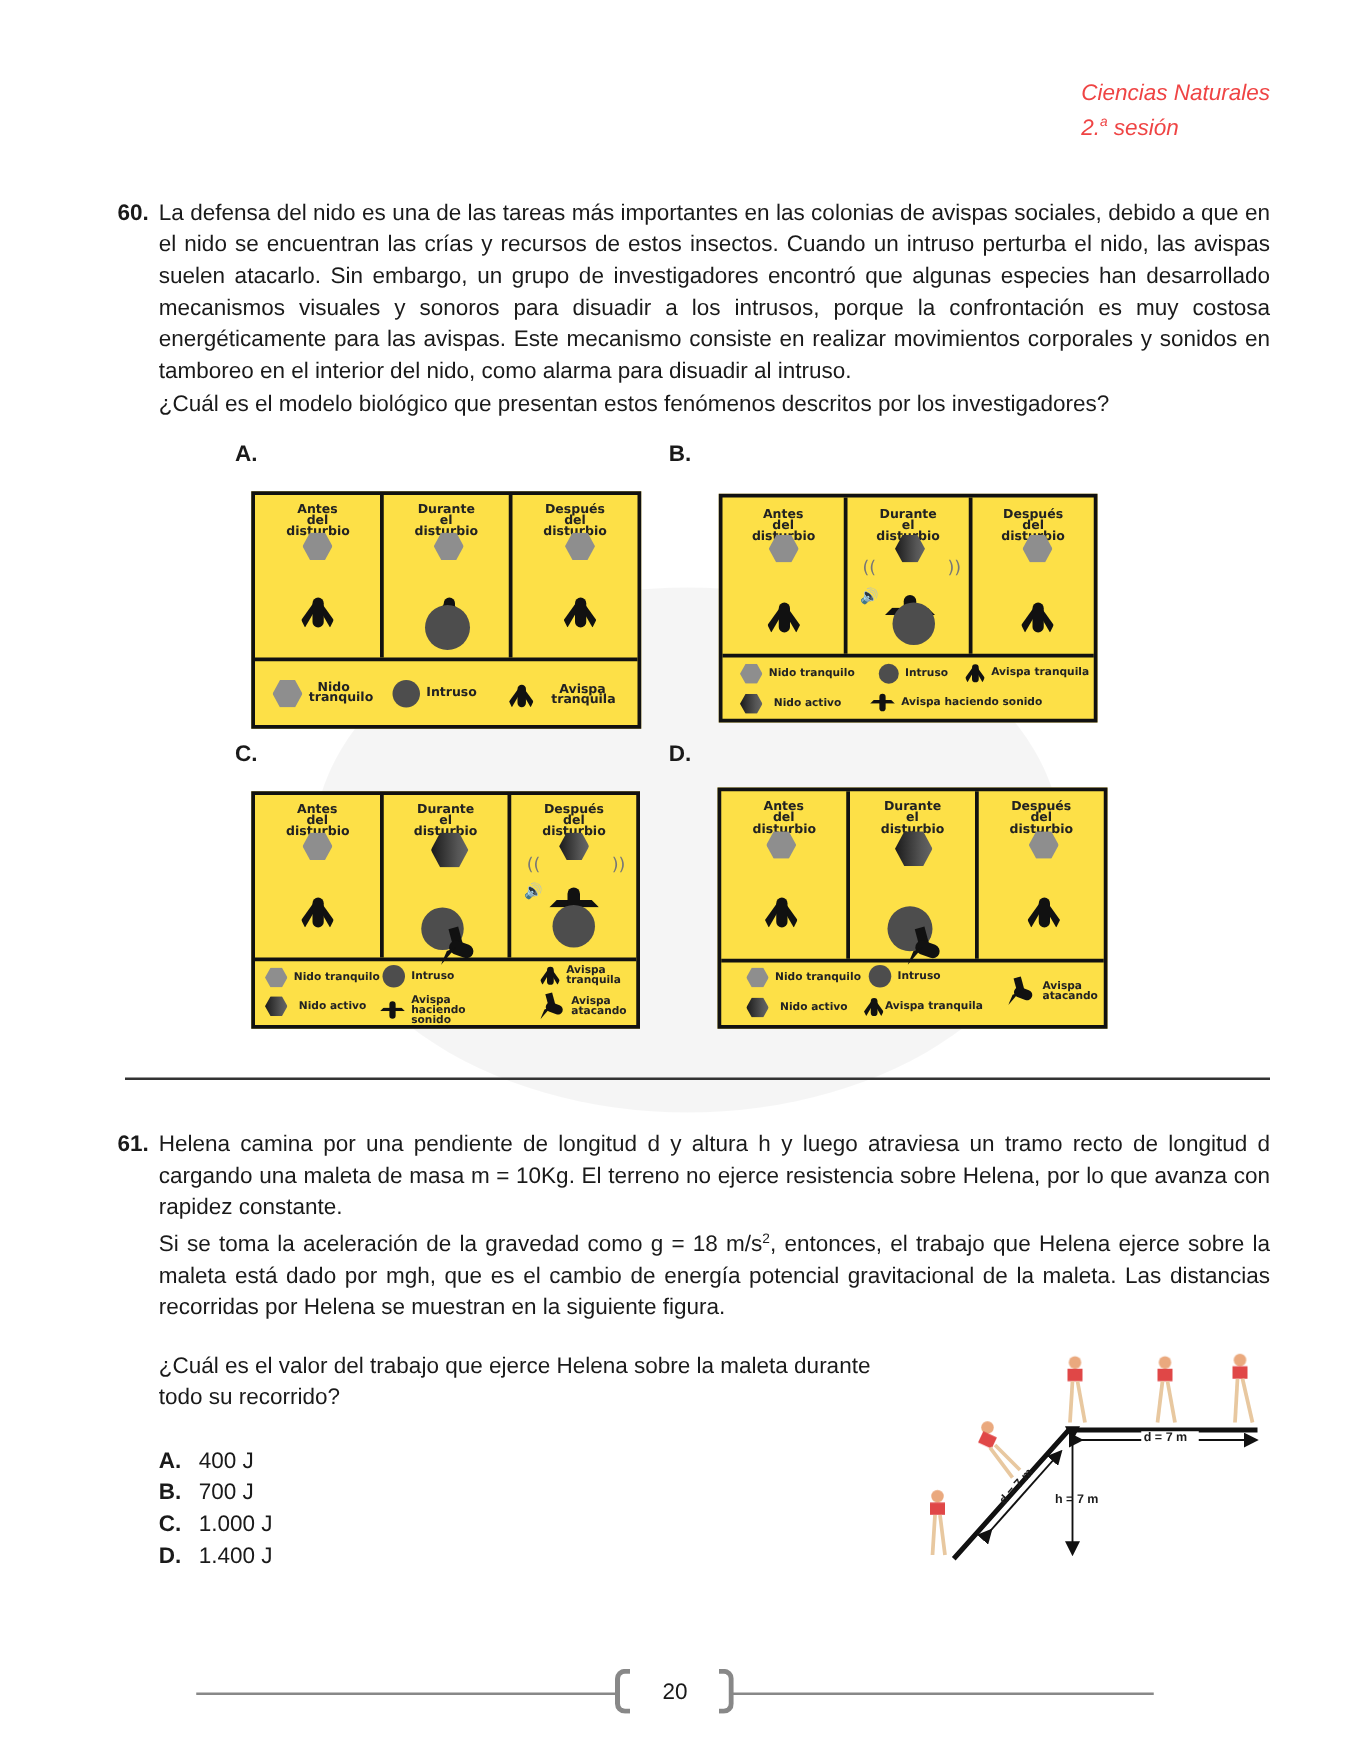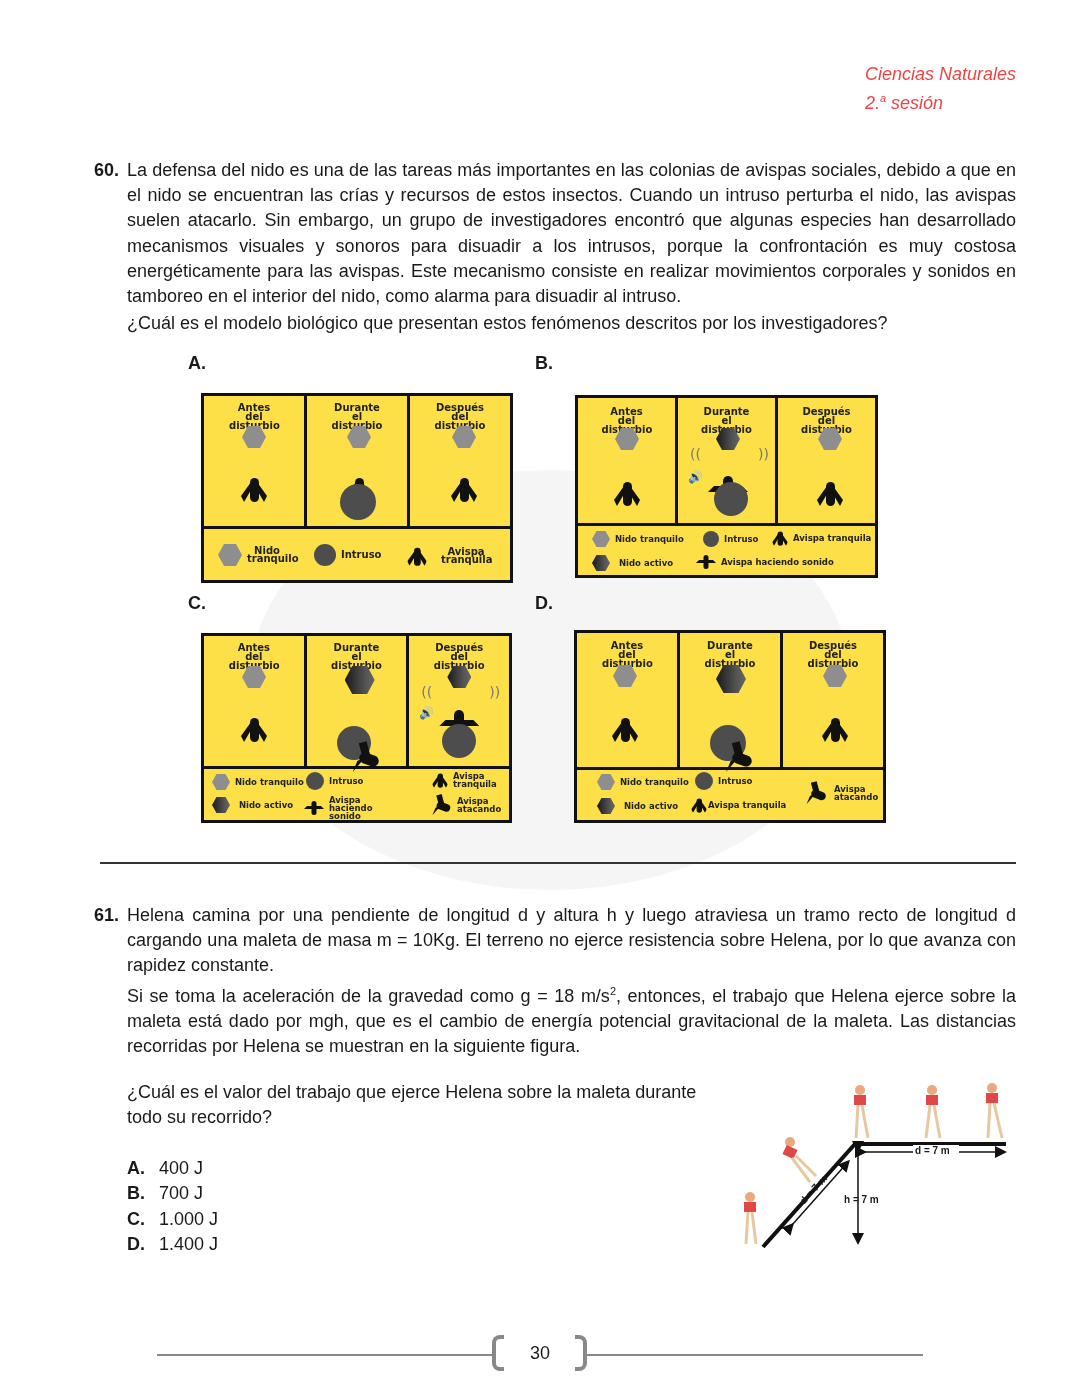--- a/index.html
+++ b/index.html
@@ -394,15 +394,15 @@
         <line x1="264" y1="31" x2="272" y2="66"></line>
     </g>
   </svg>
   <div class="abs" style="left:185px;top:73px;font-size:10px;font-weight:bold;">d = 7 m</div>
   <div class="abs" style="left:114px;top:122px;font-size:10px;font-weight:bold;">h = 7 m</div>
   <div class="abs" style="left:66px;top:112px;font-size:10px;font-weight:bold;transform:rotate(-48deg);">d = 7 m</div>
 </div>
 
 <div class="abs footer-line" style="left:157px;width:337px;"></div>
 <div class="abs brace" style="left:492px;border-right:none;border-radius:8px 0 0 8px;"></div>
-<div class="abs pagenum">30</div>
+<div class="abs pagenum">20</div>
 <div class="abs brace" style="left:575px;border-left:none;border-radius:0 8px 8px 0;"></div>
 <div class="abs footer-line" style="left:585px;width:338px;"></div>
 
 </body></html>

